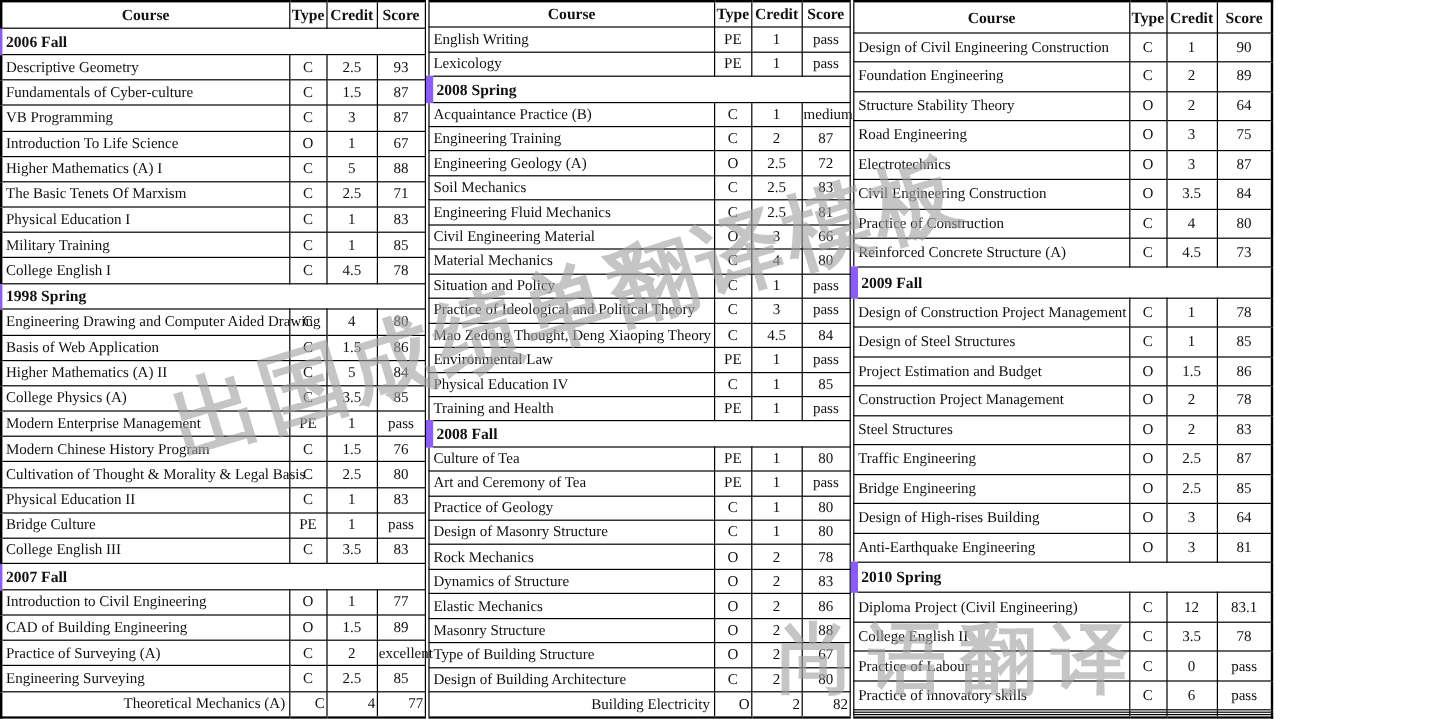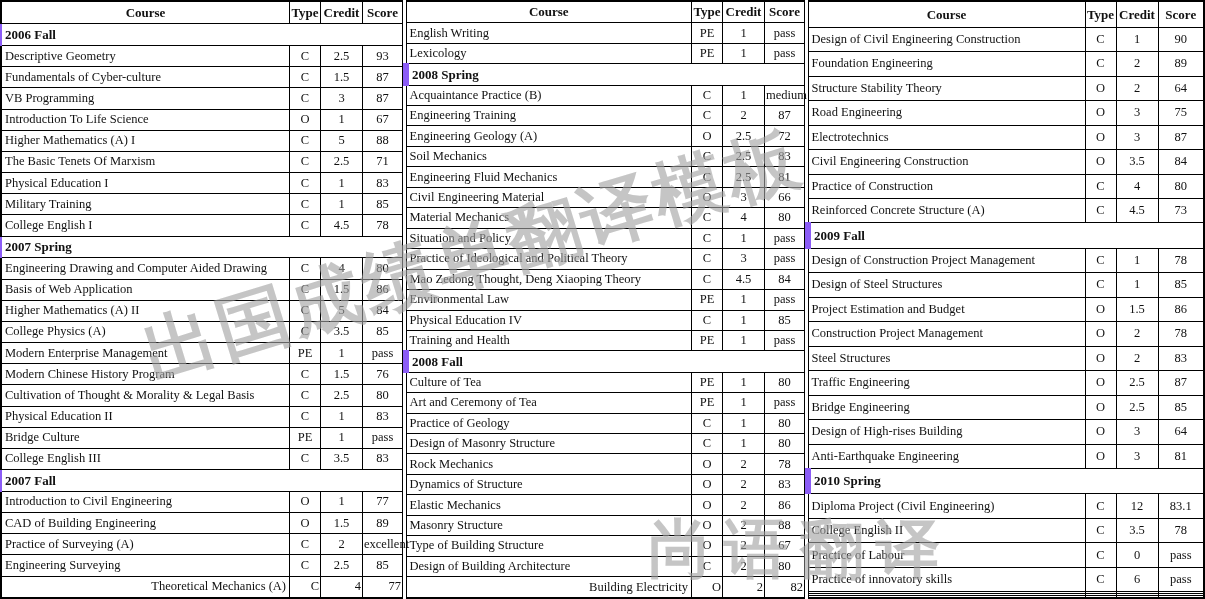--- a/index.html
+++ b/index.html
@@ -1,18 +1,18 @@
 <!DOCTYPE html>
 <html><head>
 <meta charset="utf-8">
 <style>
   html,body{margin:0;padding:0;background:#ffffff;}
   body{width:1205px;height:599px;position:relative;overflow:hidden;
        font-family:"Liberation Serif","DejaVu Serif",serif;color:#111;}
-  .sheet{position:absolute;left:0;top:0;width:1205px;height:599px;
+  .sheet{position:absolute;left:0;top:0;width:1061px;height:599px;
          display:flex;box-sizing:border-box;background:#fff;}
   table{border-collapse:collapse;table-layout:fixed;height:599px;}
   .t0{width:403px;} .t1{width:402px;} .t2{width:400px;}
   col.c-type{width:31px;} col.c-credit{width:42px;} col.c-score{width:40px;}
   .t2 col.c-score{width:46px;}
   td{border:1px solid #000;font-size:12.5px;line-height:1.05;
      padding:0 3px;overflow:visible;white-space:nowrap;height:auto;}
   td.course{text-align:left;}
   td.num{text-align:center;padding:0 1px;}
   td.hdr{font-weight:bold;text-align:center;font-size:13px;padding:0 1px;}
@@ -98,21 +98,21 @@
           <td class="num">1</td>
           <td class="num">85</td>
         </tr>
         <tr>
           <td class="course">College English I</td>
           <td class="num">C</td>
           <td class="num">4.5</td>
           <td class="num">78</td>
         </tr>
         <tr>
-          <td colspan="4" class="section">2007 Spring</td>
+          <td colspan="4" class="section">1998 Spring</td>
         </tr>
         <tr>
           <td class="course">Engineering Drawing and Computer Aided Drawing</td>
           <td class="num">C</td>
           <td class="num">4</td>
           <td class="num">80</td>
         </tr>
         <tr>
           <td class="course">Basis of Web Application</td>
           <td class="num">C</td>

